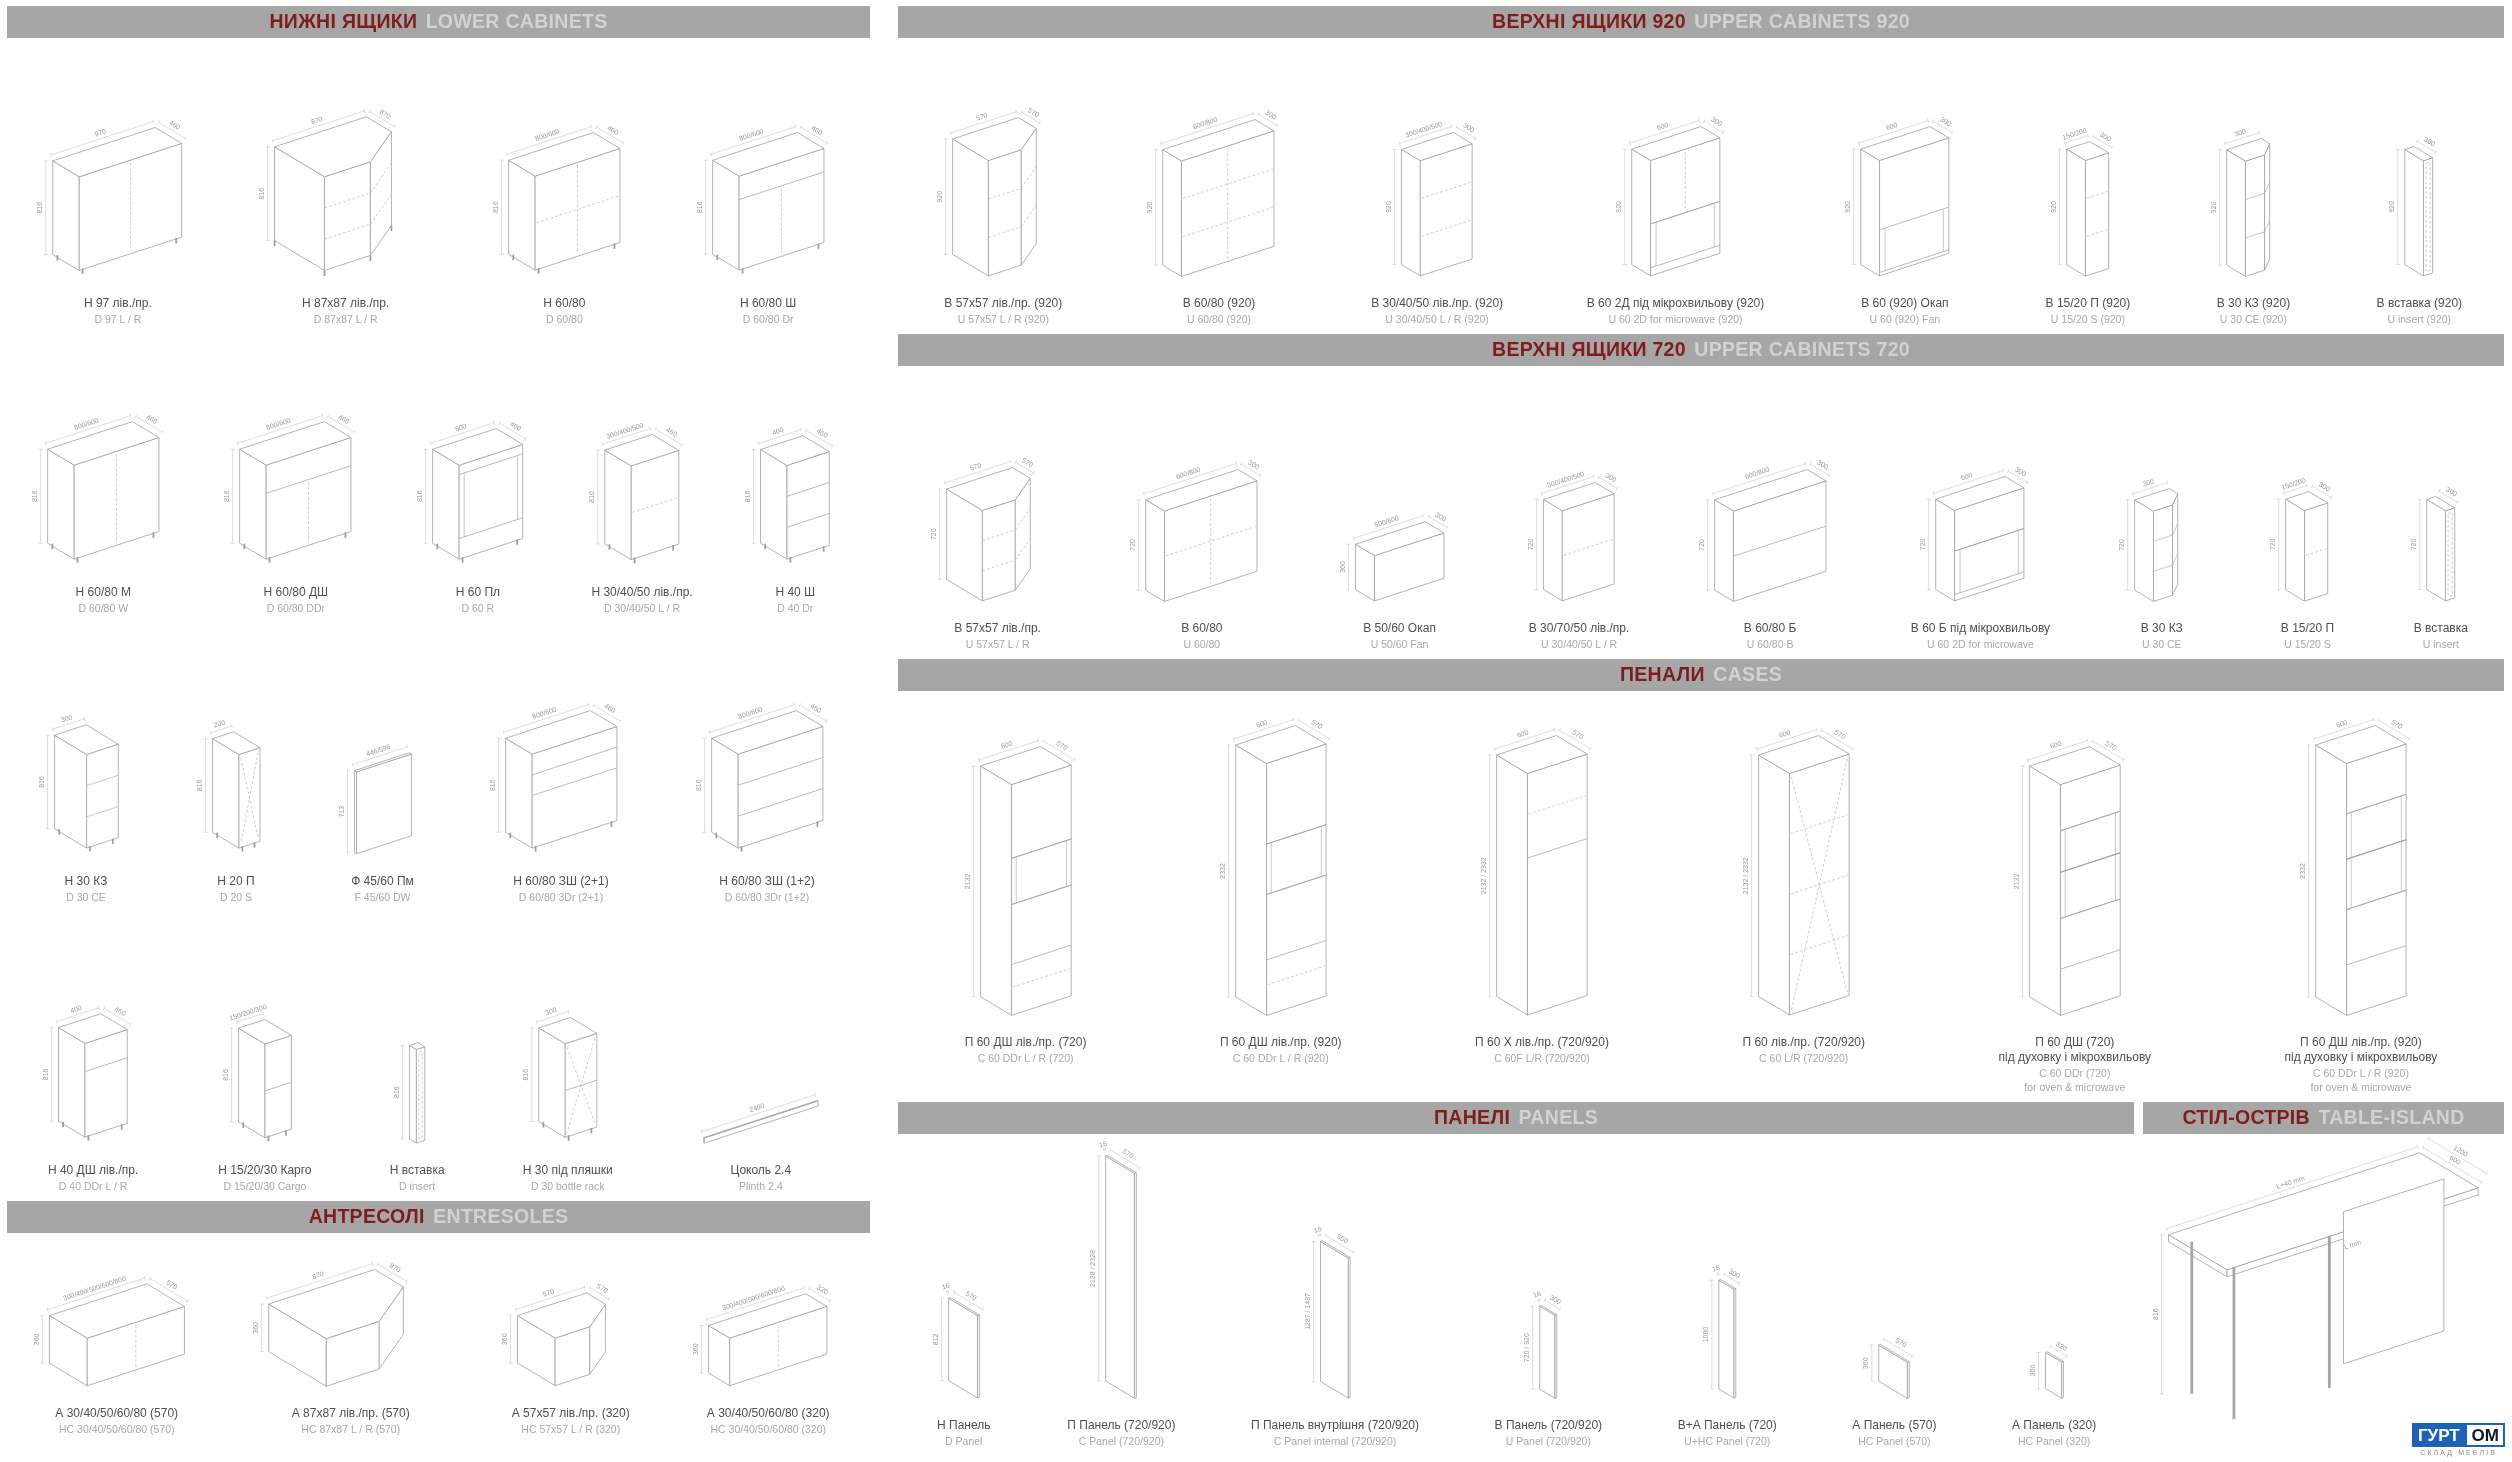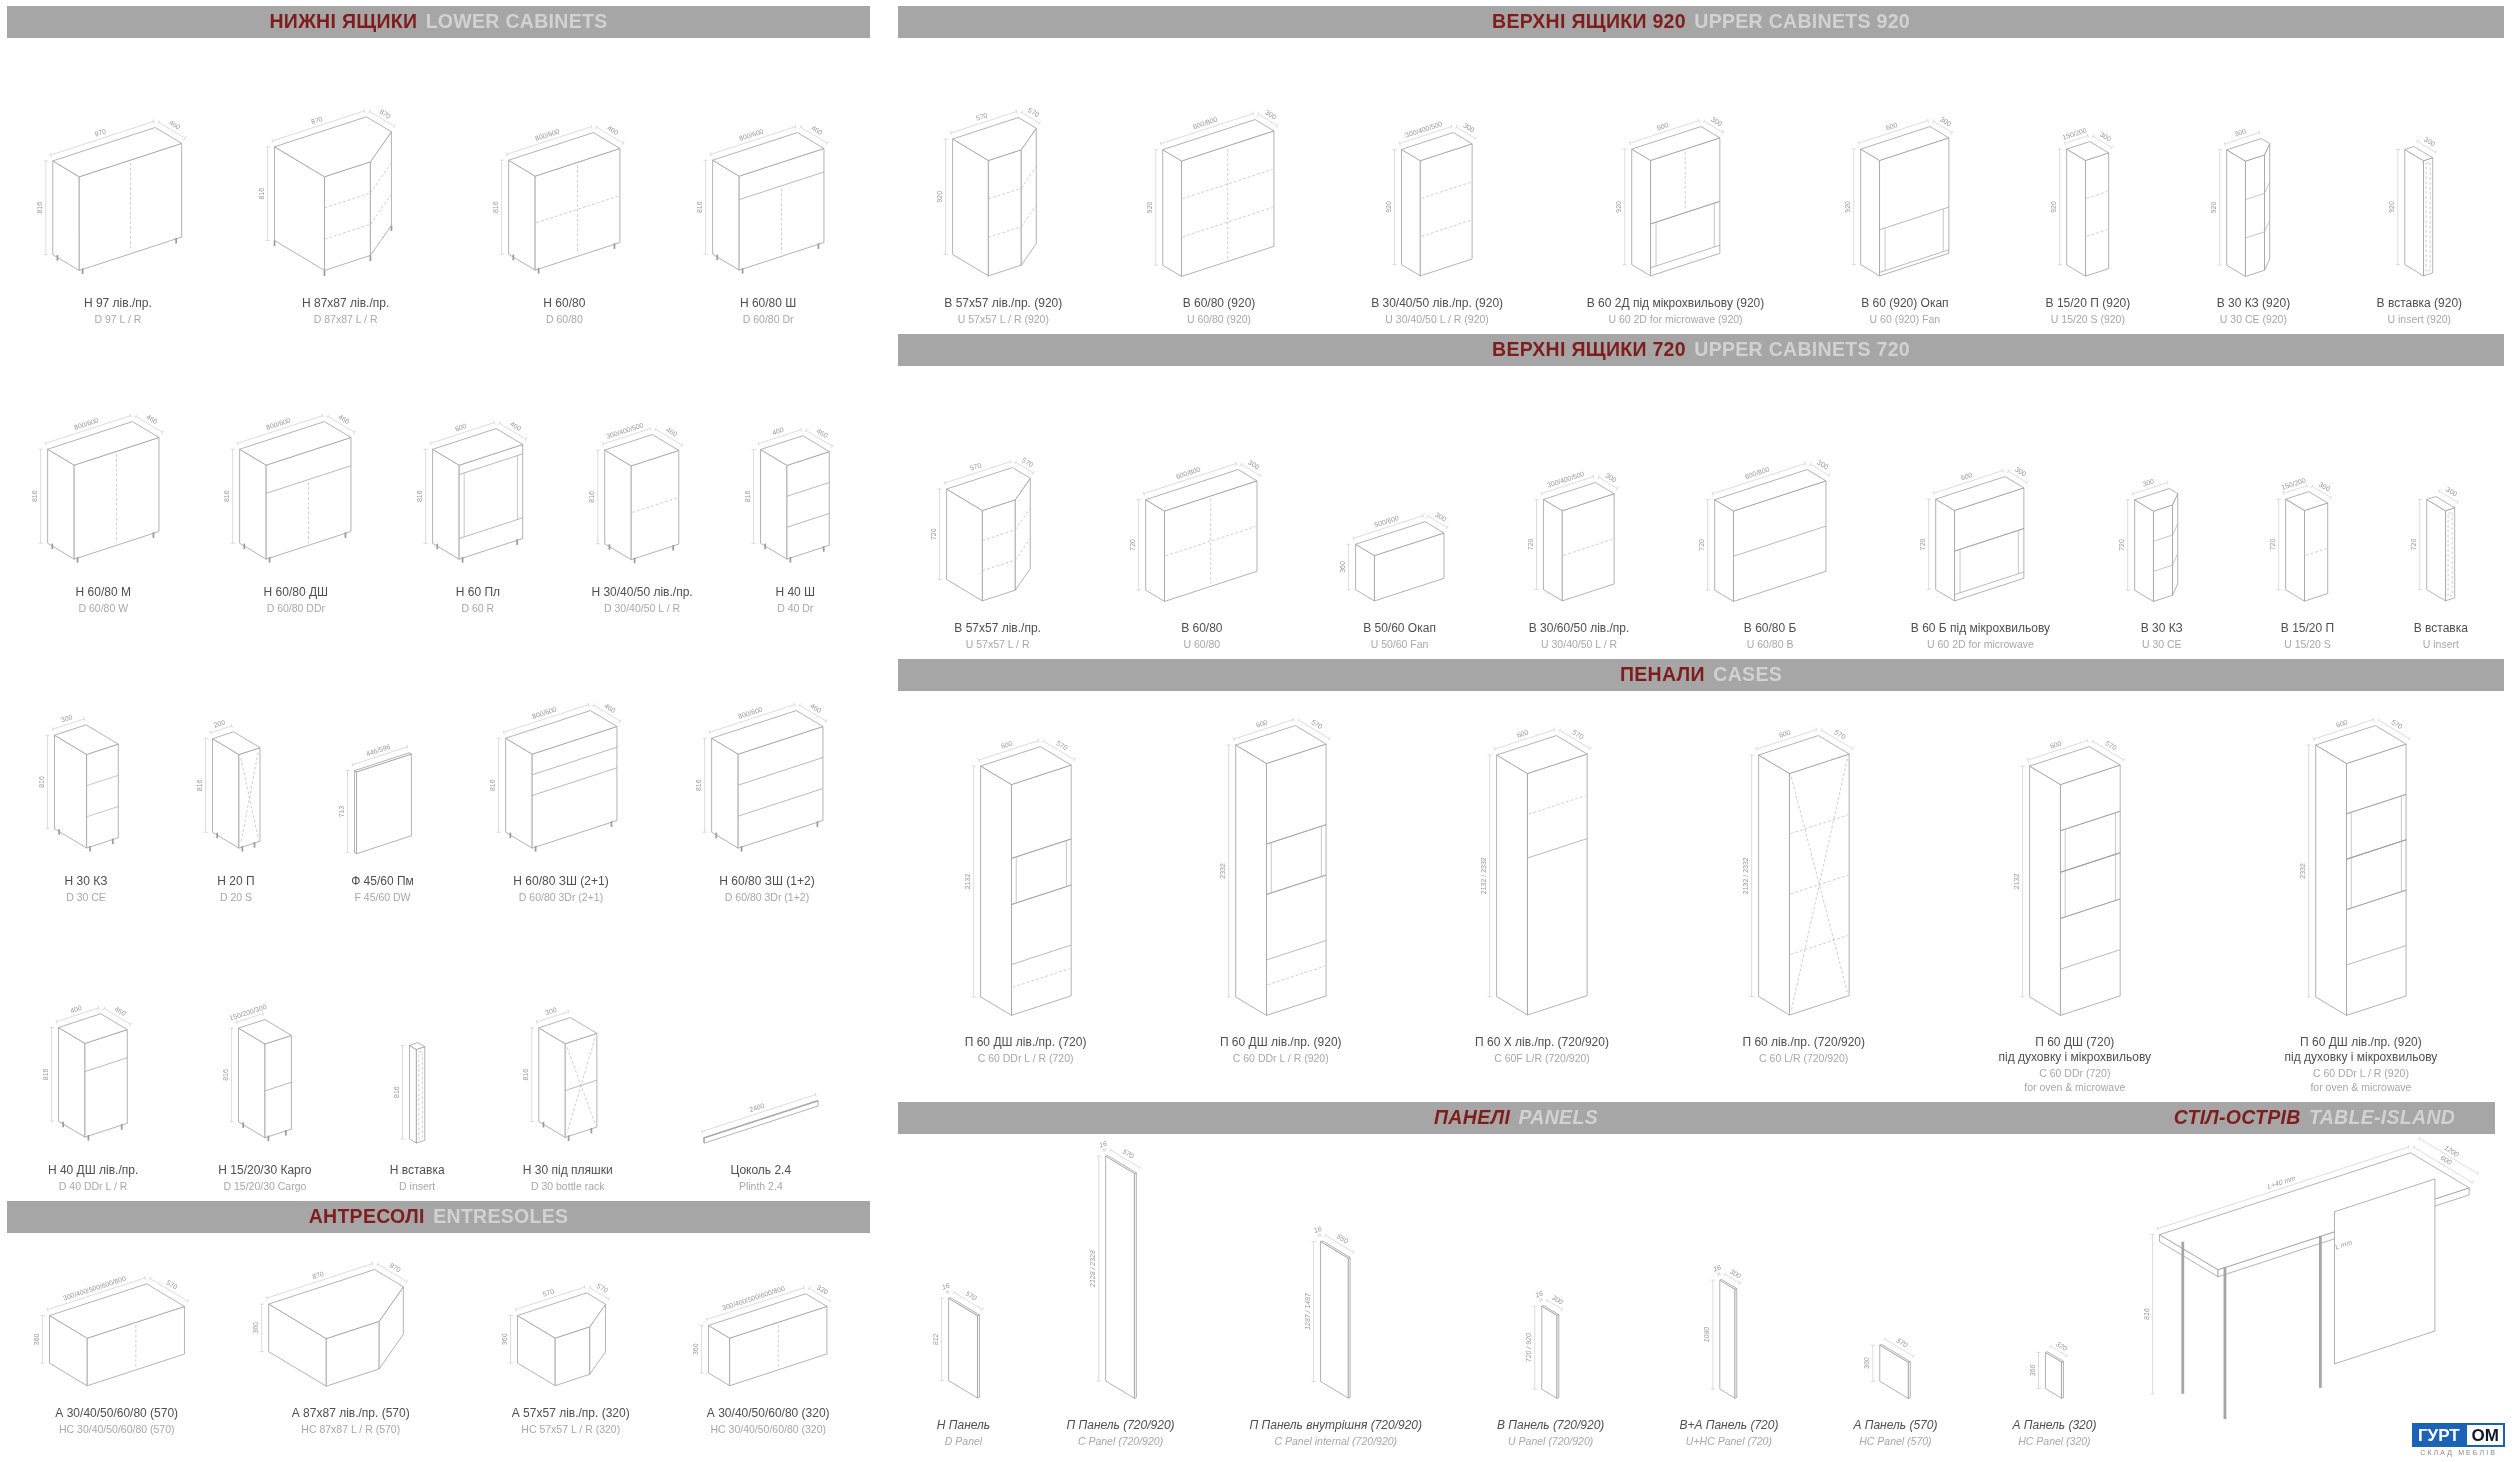--- a/index.html
+++ b/index.html
@@ -20,21 +20,21 @@
   .items-upper720 .row{height:286px;}
   .items-cases .row{height:404px;}
   .items-panels .row{height:315px;}
   .items-table .row{height:315px;align-items:center;}
   .item{display:flex;flex-direction:column;align-items:center;justify-content:flex-end;padding:0 4.2px;}
   .fig{display:flex;align-items:flex-end;justify-content:center;}
   .labels{min-height:36px;display:flex;flex-direction:column;}
   .items-cases .labels{min-height:67px;}
   .lbl-ua{font-size:12px;color:#4f4f4f;text-align:center;margin-top:7px;white-space:pre-line;line-height:1.3;}
   .lbl-en{font-size:10.5px;color:#a8a8a8;text-align:center;margin-top:1.4px;white-space:pre-line;line-height:1.3;}
-  .split-row{display:flex;gap:0;font-style:italic;}
+  .split-row{display:flex;gap:9px;}
   .split-row .sec{margin-bottom:0;}
   svg{overflow:visible;display:block;}
   .f{fill:#ffffff;stroke:#9c9c9c;stroke-width:1.1;stroke-linejoin:round;}
   .s{stroke:#9c9c9c;stroke-width:1;}
   .s2{stroke:#b0b0b0;stroke-width:1;}
   .d{stroke:#b8b8b8;stroke-width:1;stroke-dasharray:4 3;fill:none;}
   .df{fill:none;stroke:#b8b8b8;stroke-width:1;stroke-dasharray:4 3;}
   .leg{stroke:#9c9c9c;stroke-width:2.5;}
   .leg2{stroke:#a5a5a5;stroke-width:4;}
   .dim{stroke:#c2c2c2;stroke-width:0.8;}
@@ -1042,21 +1042,21 @@
                   <line class="dim" x1="122.6" y1="29" x2="125.6" y2="23.9"></line>
                   <line class="dim" x1="95.6" y1="12.8" x2="98.6" y2="7.7"></line>
                   <text class="dt" text-anchor="middle" dy="3" transform="translate(114.7,11.5) rotate(31)">300</text>
                   <line class="dim" x1="8" y1="42.3" x2="8" y2="171.9"></line>
                   <line class="dim" x1="11" y1="42.3" x2="5" y2="42.3"></line>
                   <line class="dim" x1="11" y1="171.9" x2="5" y2="171.9"></line>
                   <text class="dt" text-anchor="middle" dy="3" transform="translate(0,107.1) rotate(-90)">720</text>
                 </svg>
               </div>
               <div class="labels">
-                <div class="lbl-ua">В 30/60/50 лів./пр.</div>
+                <div class="lbl-ua">В 30/70/50 лів./пр.</div>
                 <div class="lbl-en">U 30/40/50 L / R</div>
               </div>
             </div>
             <div class="item">
               <div class="fig">
                 <svg width="137" height="157" xmlns="http://www.w3.org/2000/svg" viewBox="0 0 196 225">
                   <polygon class="f" points="45,77.4 18,61.2 18,190.8 45,207"></polygon>
                   <polygon class="f" points="45,77.4 177.5,34.2 177.5,163.8 45,207"></polygon>
                   <polygon class="f" points="45,77.4 177.5,34.2 150.5,18 18,61.2"></polygon>
                   <line class="s" x1="45" y1="142.2" x2="177.5" y2="99"></line>

